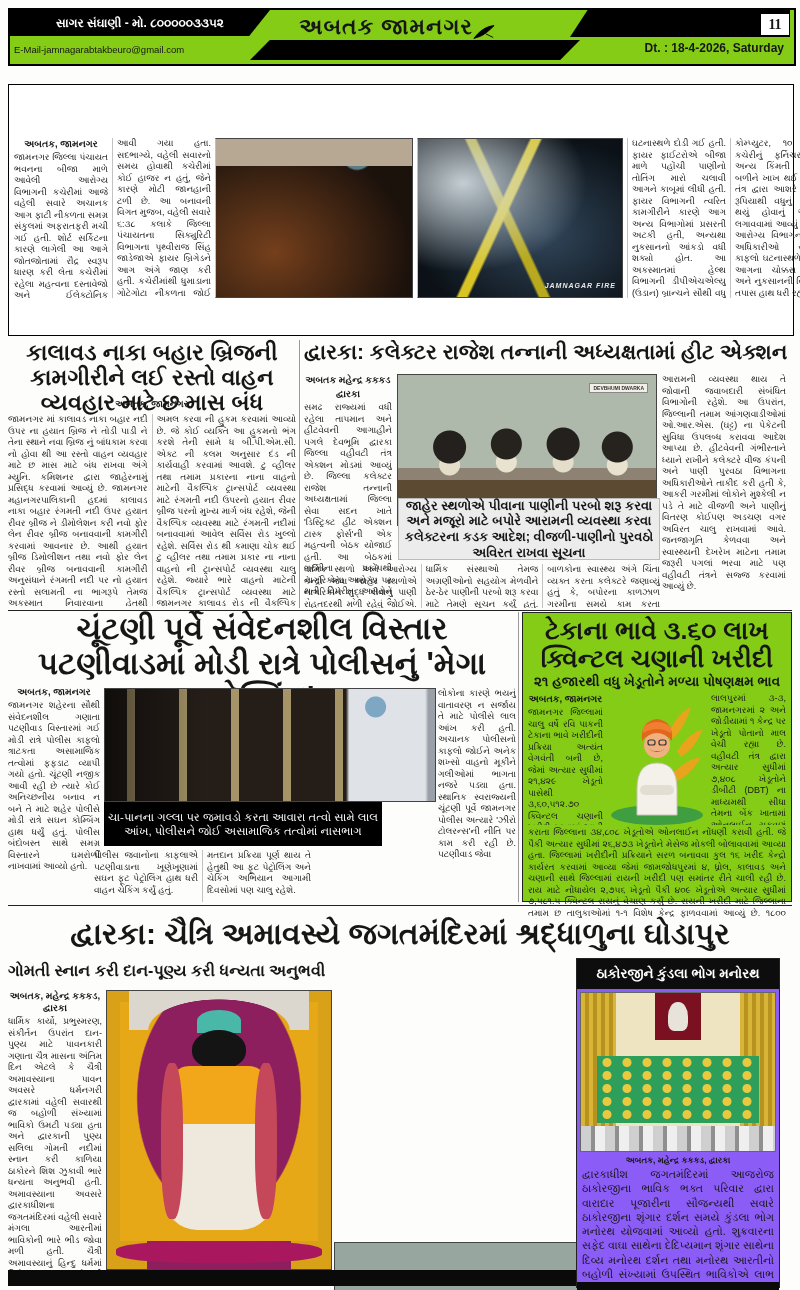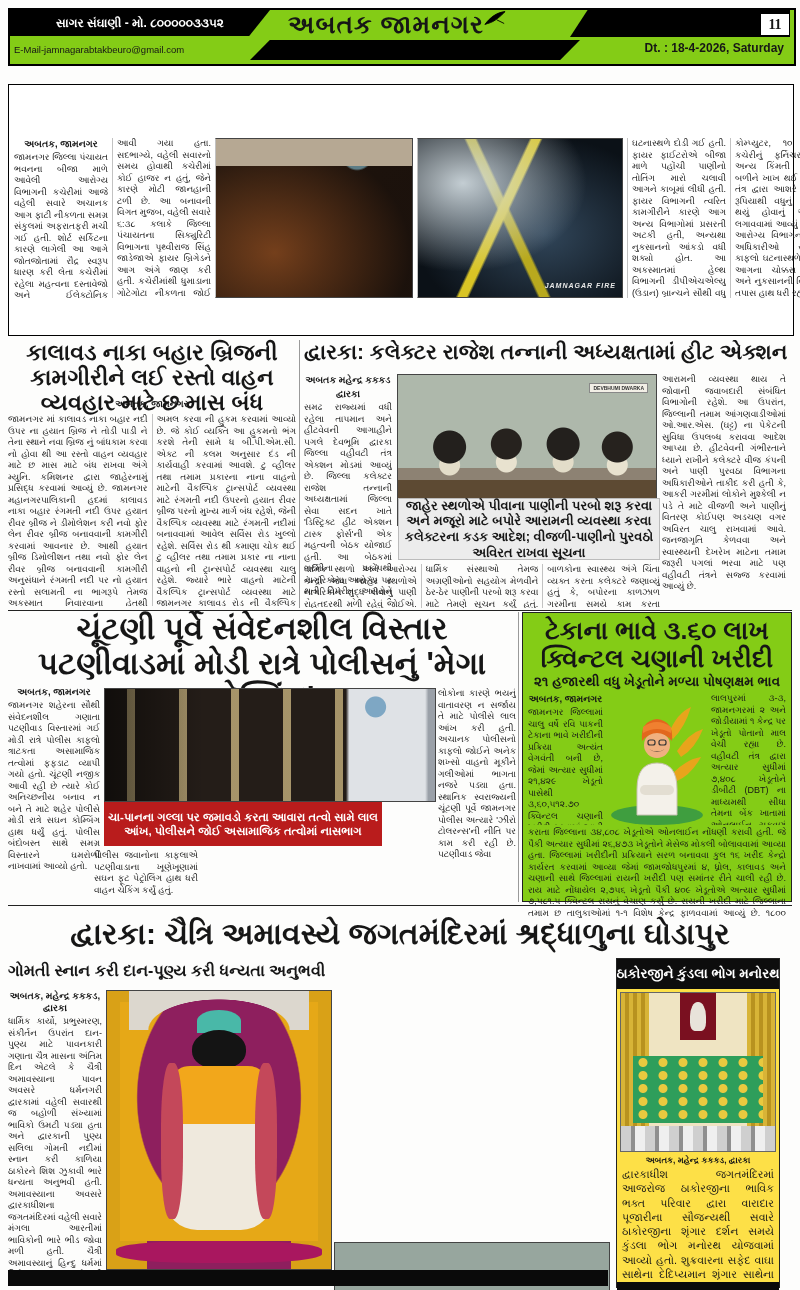--- a/index.html
+++ b/index.html
@@ -5,39 +5,39 @@
   html,body{margin:0;padding:0;background:#e9e9e9;}
   .page{position:relative;width:800px;height:1290px;background:#fdfdfc;margin:0 auto;
         font-family:"Liberation Sans",sans-serif;color:#161616;overflow:hidden;}
   .abs{position:absolute;}
   
   .hdr{left:8px;top:8px;width:784px;height:54px;border:2px solid #000;background:#84cc16;}
   .hdr-contact{left:0;top:0;width:260px;height:26px;background:#000;color:#fff;font-weight:bold;
       font-size:12px;display:flex;align-items:center;justify-content:center;
       clip-path:polygon(0 0,100% 0,92% 100%,0 100%);}
   .hdr-email{left:4px;top:29px;width:250px;height:20px;font-size:9.5px;display:flex;align-items:center;}
-  .hdr-mast{left:262px;top:0;width:250px;height:30px;display:flex;align-items:flex-start;justify-content:center;
-      font-weight:900;font-size:25px;letter-spacing:1px;}
+  .hdr-mast{left:262px;top:0;width:250px;height:30px;display:flex;align-items:flex-end;justify-content:center;
+      font-weight:900;font-size:22px;letter-spacing:1px;}
   .hdr-band{left:240px;top:30px;width:330px;height:20px;background:#000;
       clip-path:polygon(6% 0,100% 0,94% 100%,0 100%);}
   .hdr-rblack{left:560px;top:0;width:220px;height:27px;background:#000;
       clip-path:polygon(8% 0,100% 0,100% 100%,0 100%);}
   .hdr-pageno{right:4px;top:3px;width:28px;height:21px;background:#fff;border:1.5px solid #000;
       display:flex;align-items:center;justify-content:center;font-weight:bold;font-size:14px;
       font-family:"Liberation Serif",serif;}
   .hdr-date{right:10px;top:31px;font-size:12px;font-weight:bold;}
   
   .headline{font-weight:900;text-align:center;line-height:1.12;letter-spacing:0;}
   .byline{font-weight:bold;text-align:center;font-size:9.5px;margin-bottom:2px;}
   .col{font-size:9px;line-height:1.28;text-align:justify;overflow:hidden;}
   .cols{display:flex;}
   .cols>div+div{border-left:1px solid #c2c2c2;margin-left:4px;padding-left:4px;}
   .rule-h{background:#222;height:1px;}
   .rule-v{background:#9a9a9a;width:1px;}
-  .capbar{background:#b91c1c;color:#fff;font-weight:bold;text-align:center;
+  .capbar{background:#000000;color:#fff;font-weight:normal;text-align:center;
       display:flex;align-items:center;justify-content:center;line-height:1.25;}
   
   .fire-box{left:8px;top:84px;width:784px;height:250px;border:1.5px solid #000;background:#fff;}
   .fire-head{left:10px;top:86px;width:780px;height:48px;font-size:31px;display:flex;
       align-items:center;justify-content:center;}
   .fire-body{left:14px;top:138px;width:772px;height:160px;gap:0;}
   .fire-body .tcol{width:94px;flex:0 0 auto;}
   .photo{flex:0 0 auto;border:1px solid #444;}
   .ph-office{width:192px;height:158px;background-color:#2e211a;background-image:
       linear-gradient(180deg,#b6a893 0 17%,rgba(0,0,0,0) 17%),
@@ -121,21 +121,21 @@
   .deity-body{position:absolute;left:30%;top:27%;width:40%;height:22%;background:#f2a71b;border-radius:18% 18% 8% 8%;}
   .deity-skirt{position:absolute;left:26%;top:48%;width:48%;height:38%;background:#efe9dd;border-radius:8% 8% 30% 30%;}
   .deity-garl-l{position:absolute;left:24%;top:26%;width:10%;height:56%;background:#c4485a;border-radius:40%;}
   .deity-garl-r{position:absolute;right:24%;top:26%;width:10%;height:56%;background:#c4485a;border-radius:40%;}
   .deity-base{position:absolute;left:4%;bottom:2%;width:92%;height:8%;background:#a9175f;border-radius:40%;}
   .ph-bath{left:334px;top:962px;width:274px;height:142px;border:1px solid #444;position:relative;
       background:linear-gradient(180deg,#97a69e 0 55%,#b2a painting595 55%);background:
       linear-gradient(180deg,#97a69e 0 55%,#b0a393 55% 100%);}
   .botbar{left:8px;top:1270px;width:600px;height:16px;background:#0a0a0a;}
   
-  .bhog{left:616px;top:958px;width:164px;height:330px;border:1.5px solid #222;background:#fde047;box-sizing:border-box;}
+  .bhog{left:576px;top:958px;width:204px;height:330px;border:1.5px solid #222;background:#8b5cf6;box-sizing:border-box;}
   .bhog-head{height:30px;background:#0d0d0d;color:#fff;font-weight:900;font-size:13.5px;
       display:flex;align-items:center;justify-content:center;white-space:nowrap;overflow:hidden;}
   .ph-bhog{margin:3px;height:158px;position:relative;border:1px solid #666;
       background:linear-gradient(90deg,#d8b437 0 16%,#efe4c2 16% 84%,#d8b437 84% 100%);}
   .bhog-curt-l,.bhog-curt-r{position:absolute;top:0;width:18%;height:100%;
       background:repeating-linear-gradient(90deg,#d8b437 0 4px,#b8921f 4px 8px);}
   .bhog-curt-l{left:0;} .bhog-curt-r{right:0;}
   .bhog-door{position:absolute;left:38%;top:0;width:24%;height:30%;background:#7a1020;}
   .bhog-idol{position:absolute;left:45%;top:6%;width:10%;height:18%;background:#e8e3da;border-radius:50% 50% 30% 30%;}
   .bhog-table{position:absolute;left:8%;bottom:18%;width:84%;height:42%;background:#2e9e5b;
@@ -223,20 +223,21 @@
   </div>
   <div class="abs comb-col1">
     <div class="byline">અબતક, જામનગર</div>
     <div class="col" style="height:200px;">જામનગર શહેરના સૌથી સંવેદનશીલ ગણાતા પટણીવાડ વિસ્તારમાં ગઈ મોડી રાત્રે પોલીસ કાફલો ત્રાટકતા અસામાજિક તત્વોમાં ફફડાટ વ્યાપી ગયો હતો. ચૂંટણી નજીક આવી રહી છે ત્યારે કોઈ અનિચ્છનીય બનાવ ન બને તે માટે શહેર પોલીસે મોડી રાત્રે સઘન કોમ્બિંગ હાથ ધર્યું હતું. પોલીસ બંદોબસ્ત સાથે સમગ્ર વિસ્તારને ઘમરોળી નાખવામાં આવ્યો હતો.</div>
   </div>
   <div class="abs ph-police"></div>
   <div class="abs capbar comb-cap">ચા-પાનના ગલ્લા પર જમાવડો કરતા આવારા તત્વો સામે લાલ આંખ, પોલીસને જોઈ અસામાજિક તત્વોમાં નાસભાગ</div>
   <div class="abs col comb-rcol">લોકોના કારણે ભયનું વાતાવરણ ન સર્જાય તે માટે પોલીસે લાલ આંખ કરી હતી. અચાનક પોલીસનો કાફલો જોઈને અનેક શખ્સો વાહનો મૂકીને ગલીઓમાં ભાગતા નજરે પડ્યા હતા. સ્થાનિક સ્વરાજ્યની ચૂંટણી પૂર્વે જામનગર પોલીસ અત્યારે 'ઝીરો ટોલરન્સ'ની નીતિ પર કામ કરી રહી છે. પટણીવાડ જેવા</div>
   <div class="abs cols comb-bottom">
     <div class="tcol col" style="height:52px;">પોલીસ જવાનોના કાફલાએ પટણીવાડાના ખૂણેખૂણામાં સઘન ફૂટ પેટ્રોલિંગ હાથ ધરી વાહન ચેકિંગ કર્યું હતું.</div>
+    <div class="tcol col" style="height:52px;">મતદાન પ્રક્રિયા પૂર્ણ થાય તે હેતુથી આ ફૂટ પેટ્રોલિંગ અને ચેકિંગ અભિયાન આગામી દિવસોમાં પણ ચાલુ રહેશે.</div>
   </div>
   <div class="abs rule-v" style="left:518px;top:612px;height:290px;"></div>
 
   <div class="abs chana">
     <div class="headline chana-head">ટેકાના ભાવે ૩.૬૦ લાખ ક્વિન્ટલ ચણાની ખરીદી</div>
     <div class="chana-sub">૨૧ હજારથી વધુ ખેડૂતોને મળ્યા પોષણક્ષમ ભાવ</div>
     <div class="chana-row">
       <div class="tcol">
         <div class="byline">અબતક, જામનગર</div>
         <div class="col" style="height:118px;">જામનગર જિલ્લામાં ચાલુ વર્ષે રવિ પાકની ટેકાના ભાવે ખરીદીની પ્રક્રિયા અત્યંત વેગવંતી બની છે, જેમાં અત્યાર સુધીમાં ૨૧,૪૨૯ ખેડૂતો પાસેથી ૩,૬૦,૫૧૨.૭૦ ક્વિન્ટલ ચણાની ખરીદી કરવામાં આવી છે. સરકાર દ્વારા પ્રતિ મણ રૂ. ના ટેકાના ભાવ જાહેર</div>

